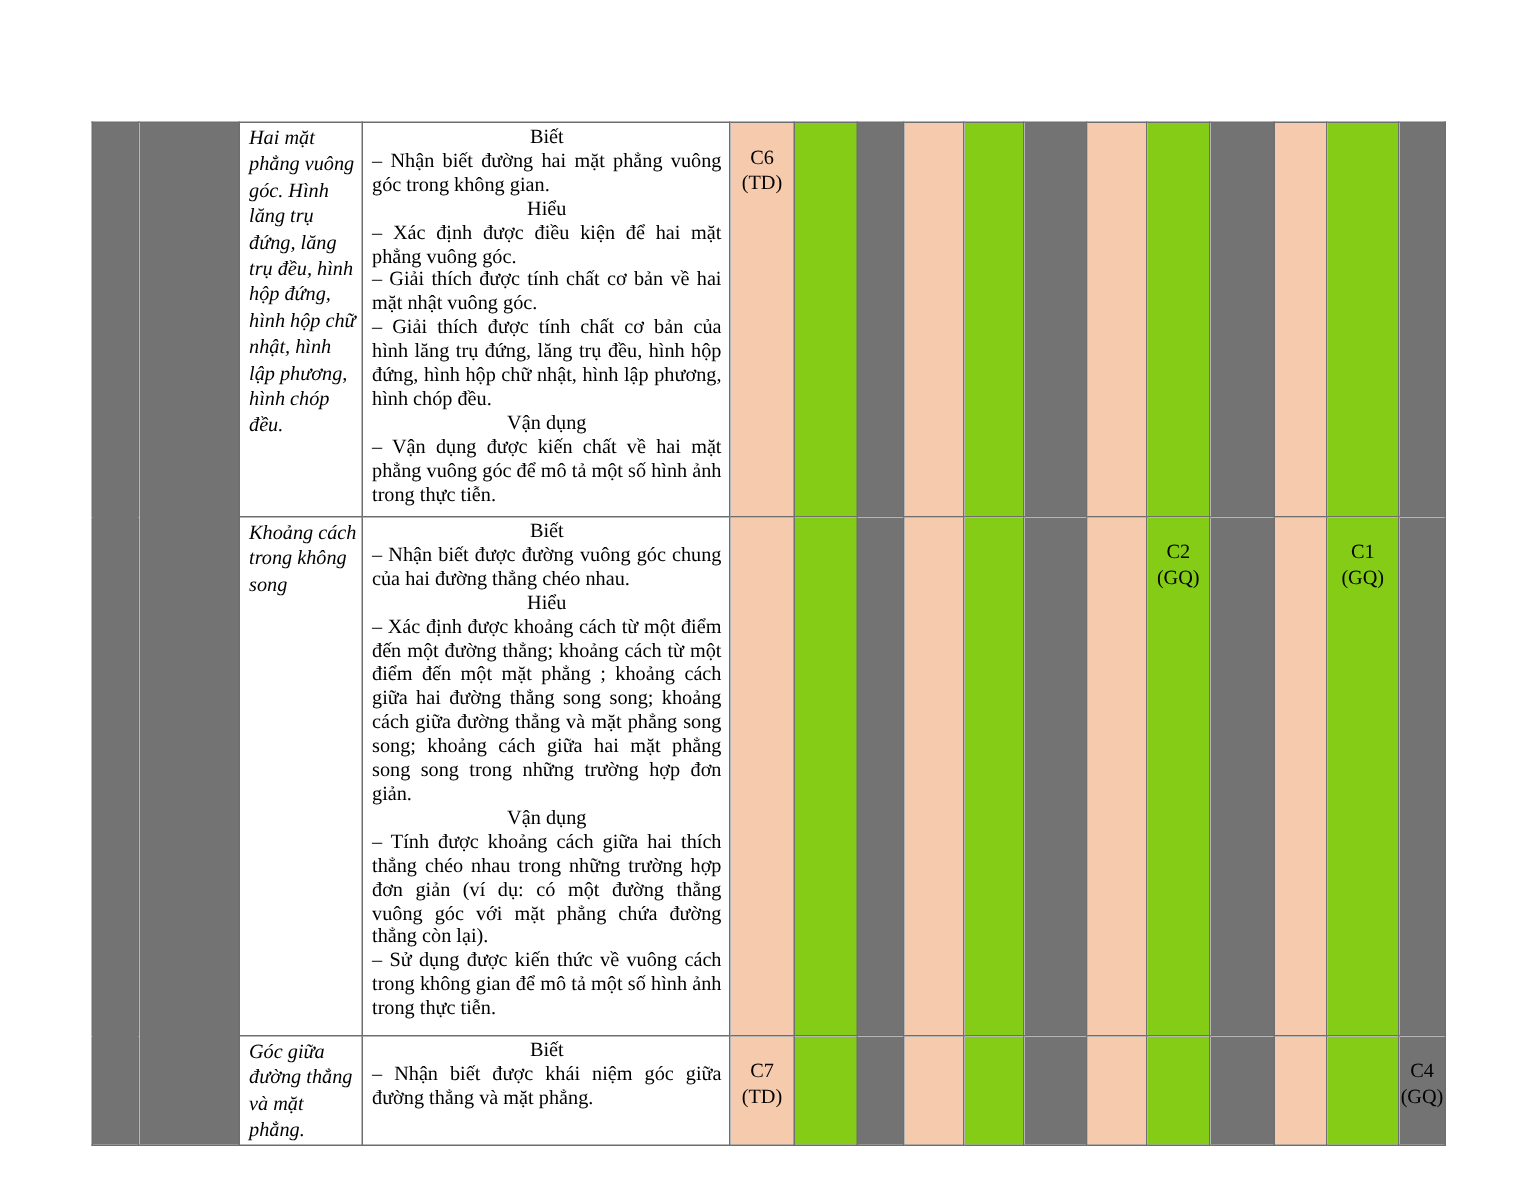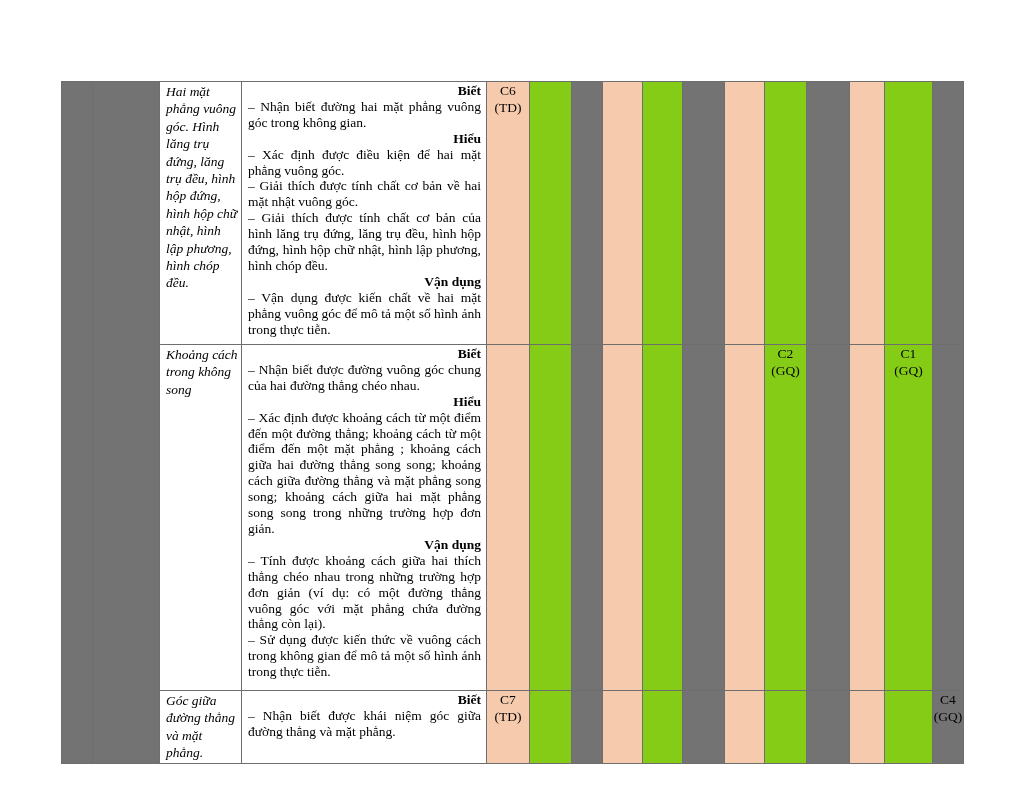--- a/index.html
+++ b/index.html
@@ -33,27 +33,27 @@
     font-style:italic;
     font-size:13.5px; line-height:17.4px;
     padding:1px 3px 1px 6px;
   }
   .content-cell {
     font-size:13.5px; line-height:15.9px;
     padding:1px 5px 1px 6px;
     text-align:justify;
   }
   .content-cell .level-heading {
-    font-weight:bold;
-    text-align:right;
+    font-weight:normal;
+    text-align:center;
   }
   .marker {
     font-size:13.5px; line-height:16.5px;
     text-align:center;
-    padding-top:1px;
+    padding-top:15px;
   }
 </style>
 </head>
 <body>
 
 <div class="page">
   <table class="matrix">
     <colgroup>
       <col style="width:31px">
         <col style="width:67px">

